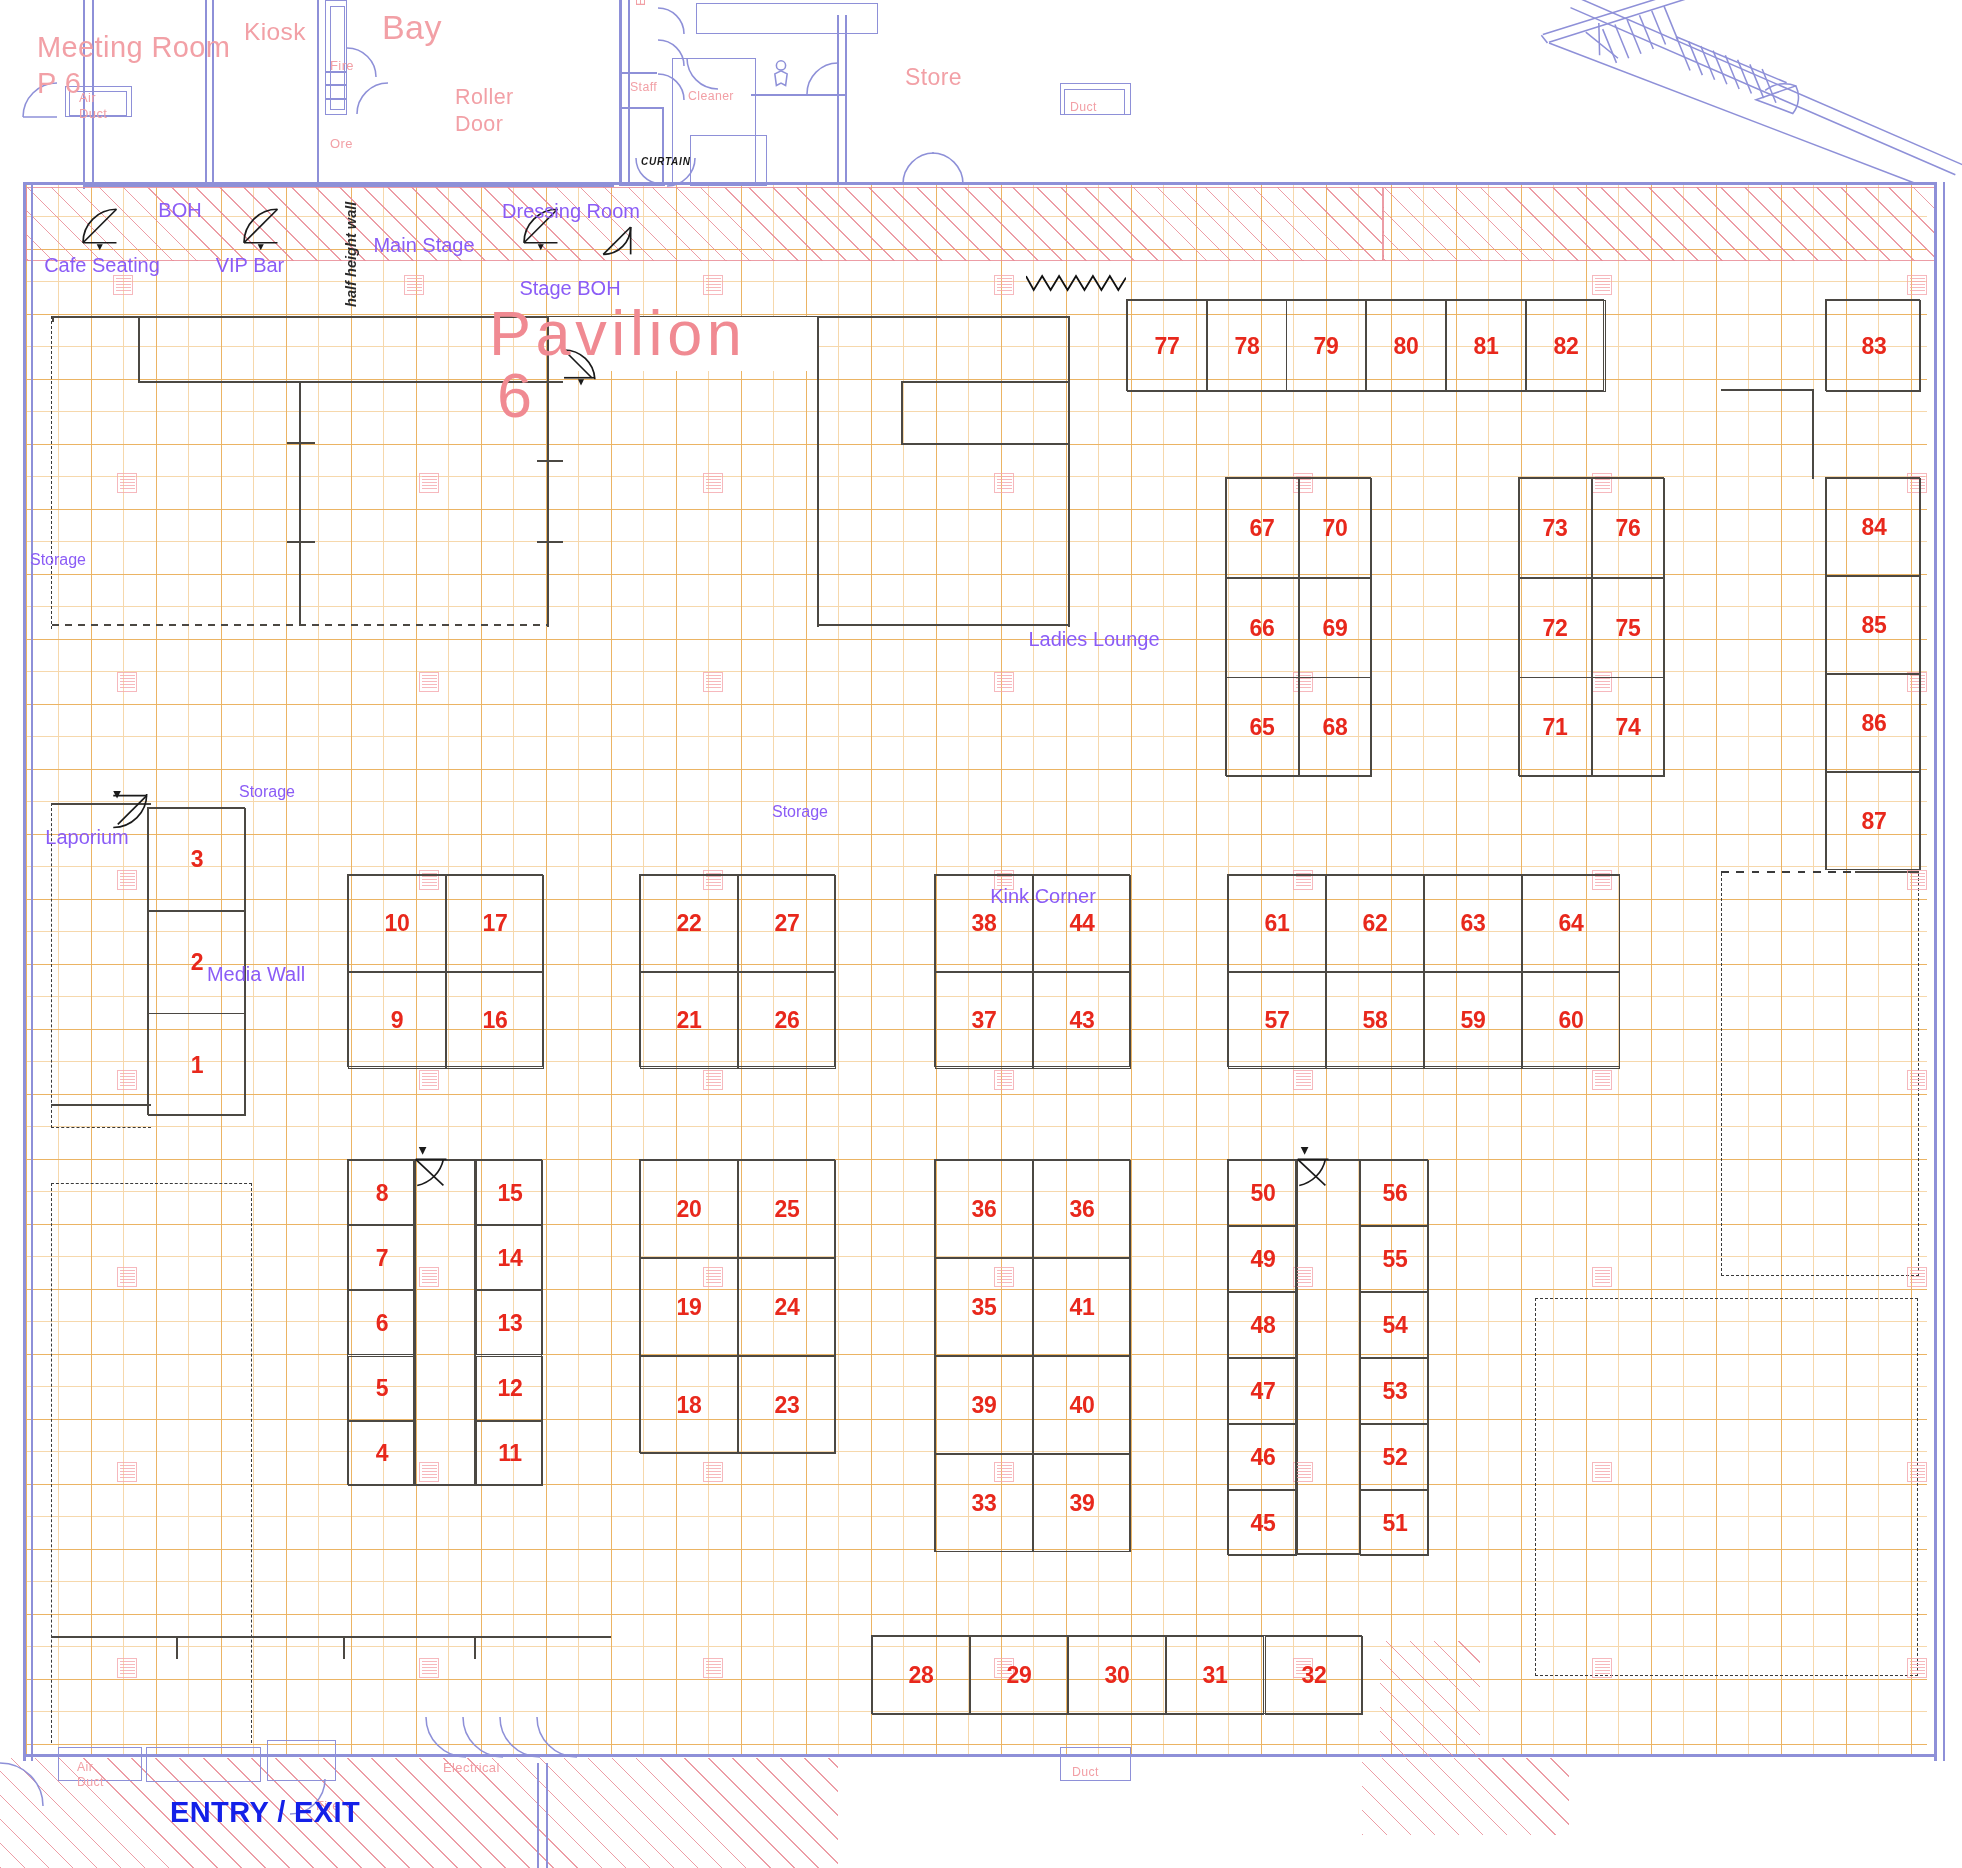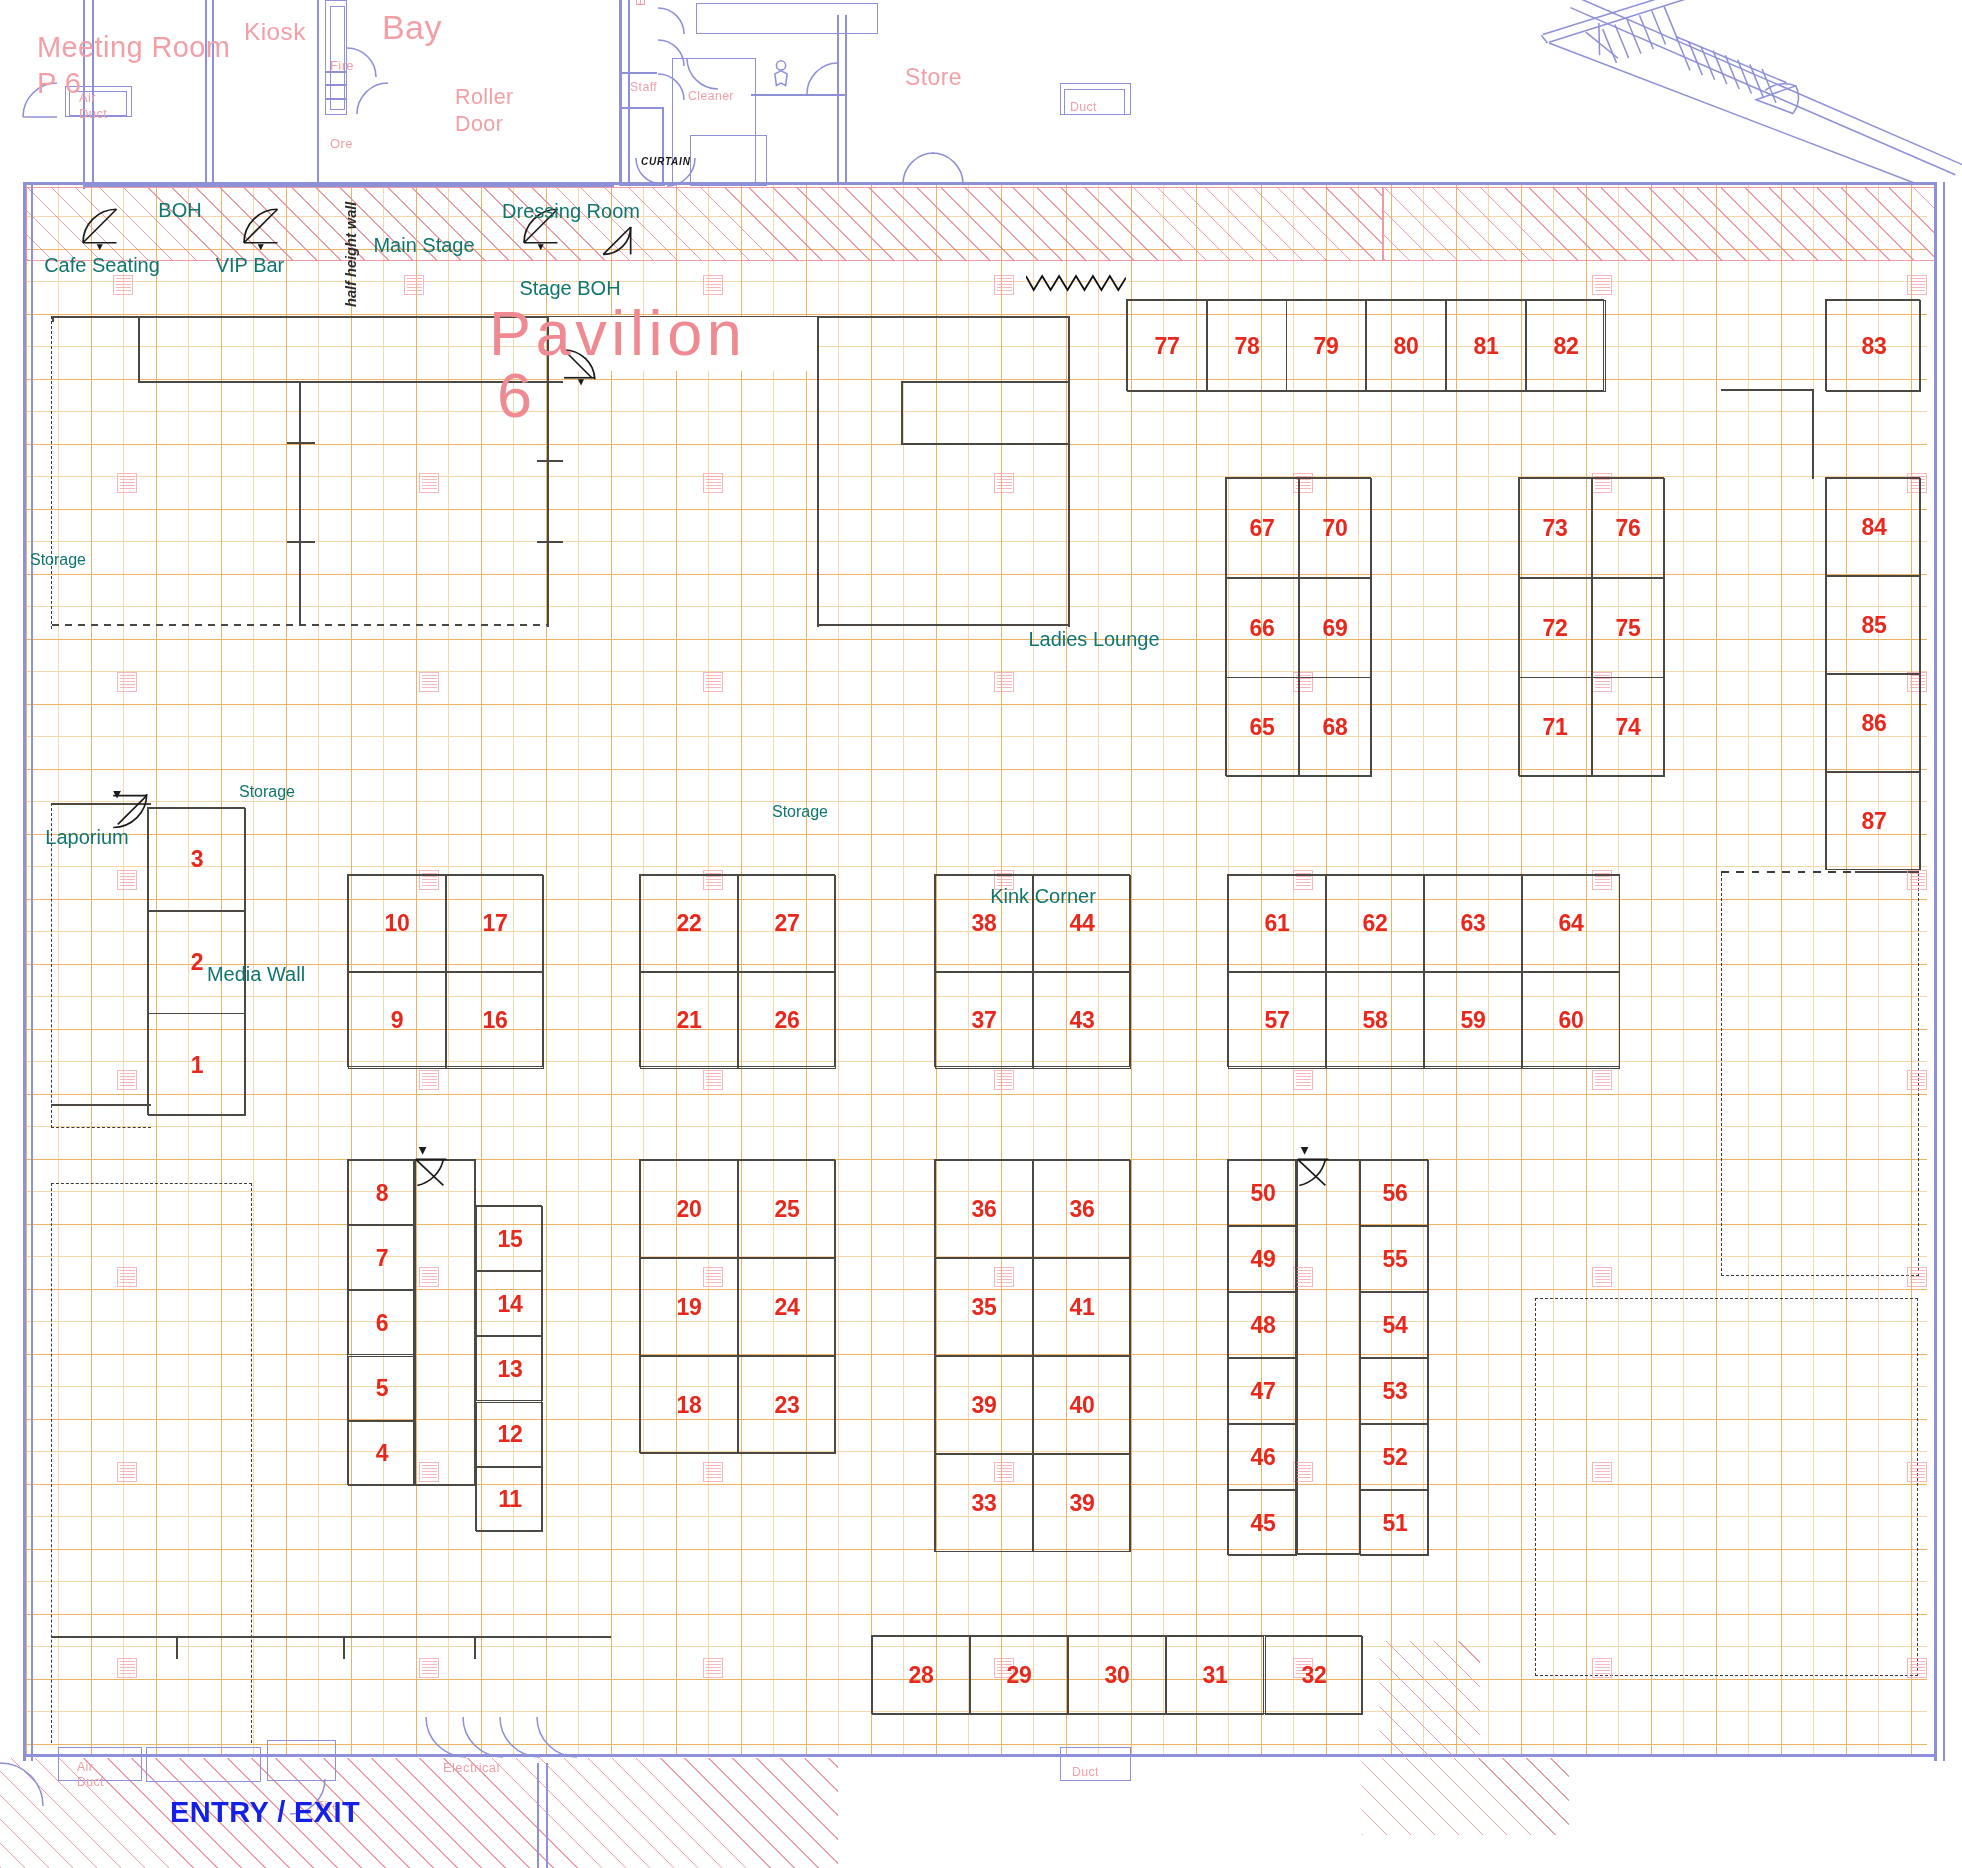--- a/index.html
+++ b/index.html
@@ -39,21 +39,21 @@
 
   
   .pinktxt{
     position:absolute;color:#f2a0a6;white-space:pre;letter-spacing:0.4px;
     font-family:"Liberation Sans", sans-serif;
   }
   .pinktxt.big{color:#f08a92;}
 
   
   .greytxt{
-    position:absolute;color:#0f766e;white-space:nowrap;
+    position:absolute;color:#8b5cf6;white-space:nowrap;
     font-family:"Liberation Sans", sans-serif;font-size:20px;
   }
 
   
   .block{position:absolute;box-sizing:border-box;border:1.7px solid #4b4843;}
   .cell{position:absolute;box-sizing:border-box;border:1.2px solid #4b4843;}
   .num{
     position:absolute;color:#e8281c;font-weight:bold;font-size:23px;
     transform:translate(-50%,-50%);font-family:"Liberation Sans", sans-serif;
     letter-spacing:-0.4px;
@@ -589,21 +589,21 @@
         <div class="num" style="left: 34px; top: 33px;">8</div>
         <div class="cell" style="left: 0px; top: 65px; width: 67px; height: 65px;"></div>
         <div class="num" style="left: 34px; top: 98px;">7</div>
         <div class="cell" style="left: 0px; top: 130px; width: 67px; height: 65px;"></div>
         <div class="num" style="left: 34px; top: 163px;">6</div>
         <div class="cell" style="left: 0px; top: 196px; width: 67px; height: 65px;"></div>
         <div class="num" style="left: 34px; top: 228px;">5</div>
         <div class="cell" style="left: 0px; top: 261px; width: 67px; height: 65px;"></div>
         <div class="num" style="left: 34px; top: 293px;">4</div>
       </div>
-      <div class="block" style="left: 475px; top: 1159px; width: 67px; height: 326px; margin-top: 46px;">
+      <div class="block" style="left: 475px; top: 1159px; width: 67px; height: 326px;">
         <div class="cell" style="left: 0px; top: 0px; width: 67px; height: 65px;"></div>
         <div class="num" style="left: 34px; top: 33px;">15</div>
         <div class="cell" style="left: 0px; top: 65px; width: 67px; height: 65px;"></div>
         <div class="num" style="left: 34px; top: 98px;">14</div>
         <div class="cell" style="left: 0px; top: 130px; width: 67px; height: 65px;"></div>
         <div class="num" style="left: 34px; top: 163px;">13</div>
         <div class="cell" style="left: 0px; top: 196px; width: 67px; height: 65px;"></div>
         <div class="num" style="left: 34px; top: 228px;">12</div>
         <div class="cell" style="left: 0px; top: 261px; width: 67px; height: 65px;"></div>
         <div class="num" style="left: 34px; top: 293px;">11</div>

